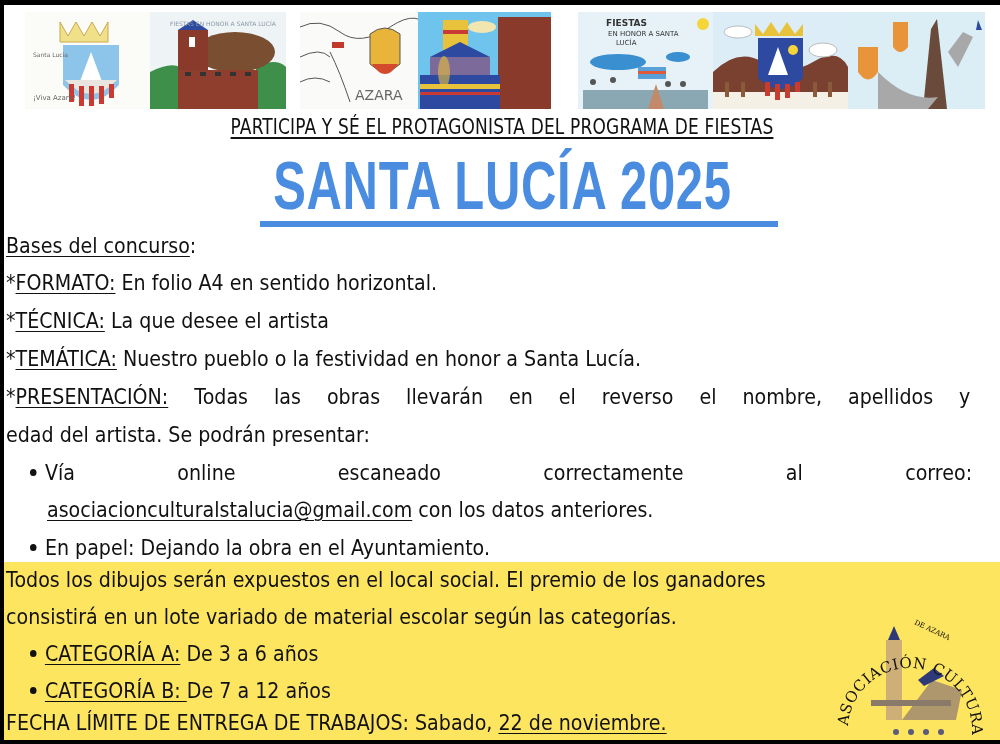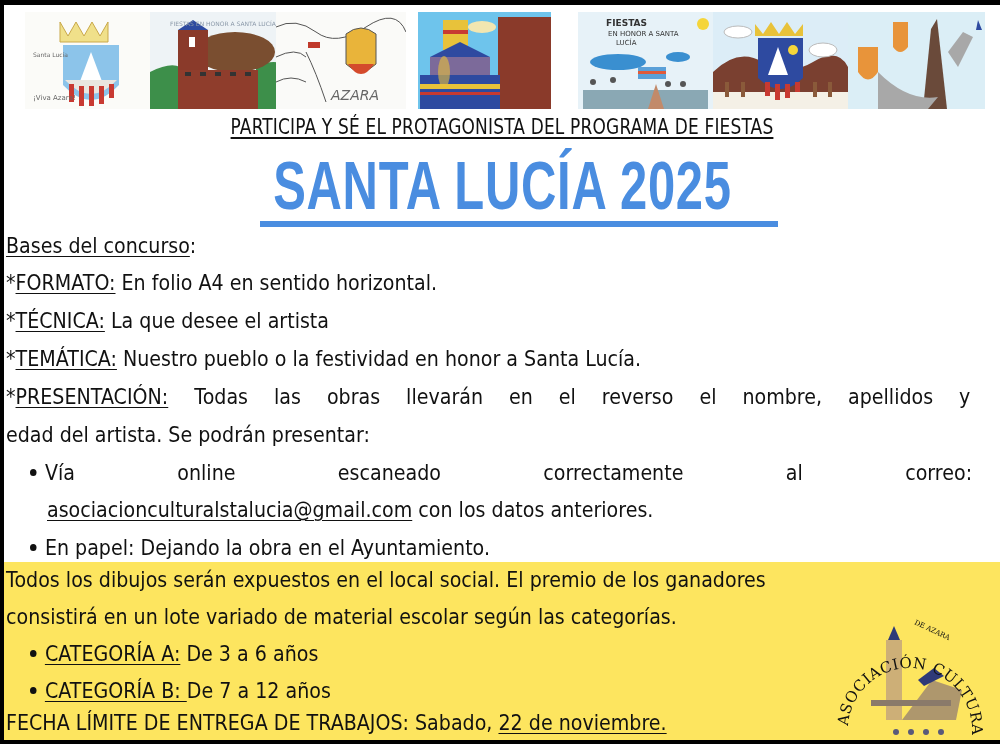--- a/index.html
+++ b/index.html
@@ -80,21 +80,21 @@
             <rect x="50" y="60" width="6" height="4"></rect>
             <rect x="65" y="60" width="6" height="4"></rect>
             <rect x="80" y="60" width="6" height="4"></rect>
             <rect x="95" y="60" width="6" height="4"></rect>
           </g>
         <rect x="39" y="25" width="6" height="10" fill="#fff"></rect>
         <text x="20" y="14" font-size="6" fill="#8a98a8">FIESTAS EN HONOR A SANTA LUCÍA</text>
       </svg>
     </div>
 
-    <div class="panel" style="left:272px;width:130px;font-style:italic;">
+    <div class="panel" style="left:296px;width:130px;">
       <svg viewBox="0 0 130 97" preserveAspectRatio="none">
         <rect width="130" height="97" fill="#fafaf8"></rect>
         <path d="M0 15 q20 -10 40 5 t50 -5 t40 5" fill="none" stroke="#555"></path>
         <path d="M0 45 q20 -10 30 0" fill="none" stroke="#555"></path>
         <path d="M0 70 q15 -8 30 0" fill="none" stroke="#555"></path>
         <path d="M30 40 q10 20 20 50" fill="none" stroke="#555"></path>
         <rect x="32" y="30" width="12" height="6" fill="#c0392b"></rect>
         <path d="M70 22 q15 -12 30 0 v30 q-15 15 -30 0z" fill="#e9b43a" stroke="#555"></path>
         <path d="M72 52 q13 20 26 0" fill="#d44a2c"></path>
         <text x="55" y="88" font-size="14" fill="#666">AZARA</text>

